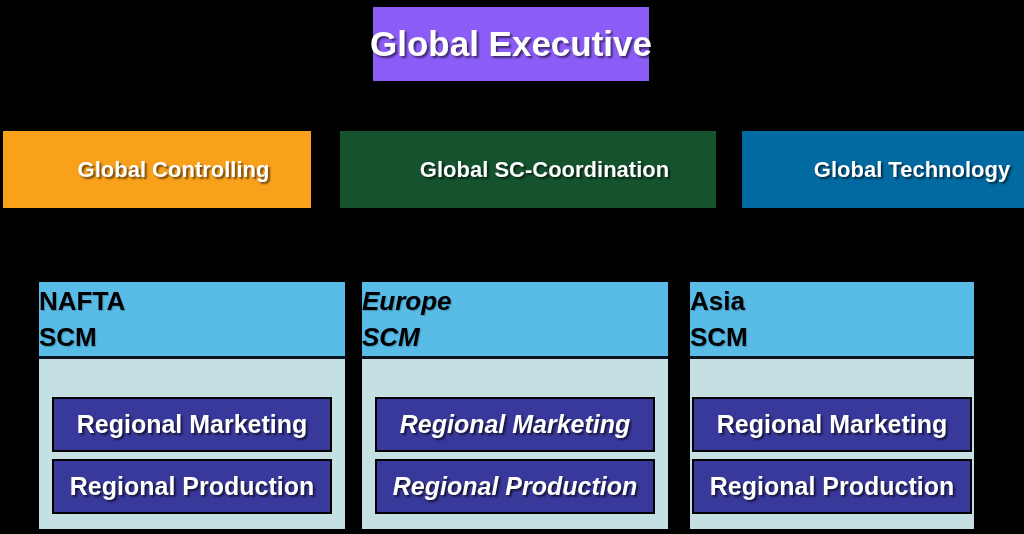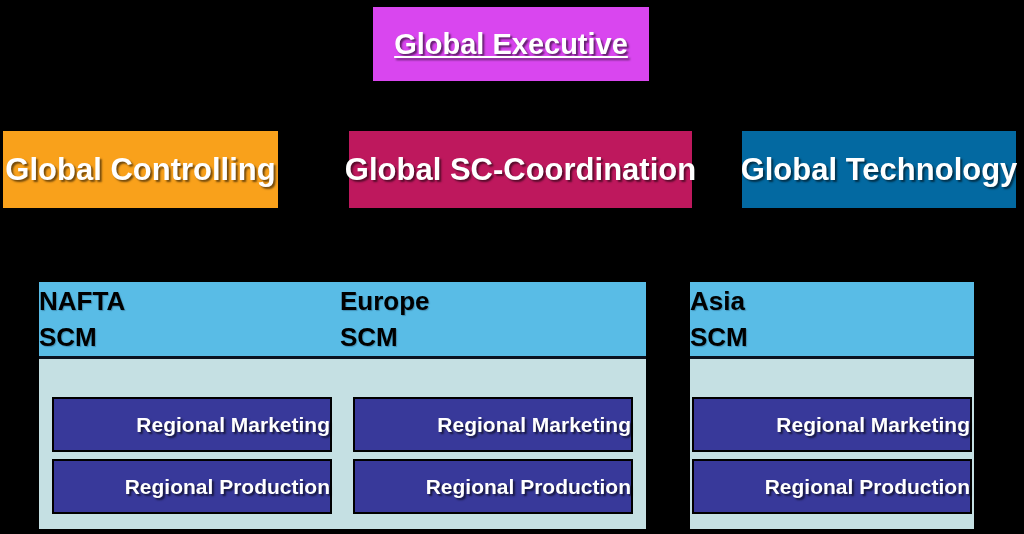--- a/index.html
+++ b/index.html
@@ -16,42 +16,42 @@
     position: absolute;
     display: flex;
     align-items: center;
     justify-content: center;
   }
   .box span { white-space: nowrap; }
 
   
   .exec {
     left: 373px; top: 7px; width: 276px; height: 74px;
-    background: #d946ef;
+    background: #8b5cf6;
     color: #ffffff;
-    font-size: 29px;
+    font-size: 35px;
     text-shadow: 2px 2px 2px rgba(0,0,0,0.55);
-    text-decoration: underline;
   }
 
   
   .fn {
     top: 131px; height: 77px;
     color: #ffffff;
-    font-size: 31px;
+    font-size: 22px;
     text-shadow: 2px 2px 2px rgba(0,0,0,0.55);
+    padding-left: 33px;
   }
   .fn-controlling { left: 3px;   width: 275px; background: #F9A11B; }
-  .fn-coordination{ left: 349px; width: 343px; background: #be185d; }
+  .fn-coordination{ left: 340px; width: 343px; background: #14532d; }
   .fn-technology  { left: 742px; width: 274px; background: #0369a1; }
 
   
   .column { position: absolute; top: 282px; width: 306px; height: 247px; }
   .col-1 { left: 39px; }
-  .col-2 { left: 340px; }
+  .col-2 { left: 362px; font-style: italic; }
   .col-3 { left: 690px; width: 284px; border-radius: 15px; }
 
   .col-header {
     height: 74px;
     background: #59BCE6;
     border-bottom: 3px solid #0b1220;
     color: #000000;
     font-size: 26px;
     line-height: 36px;
     text-align: left;
@@ -69,24 +69,24 @@
   }
 
   .dept {
     width: 280px;
     height: 55px;
     margin: 0 auto 7px auto;
     box-sizing: border-box;
     background: #38399A;
     border: 2px solid #000000;
     color: #ffffff;
-    font-size: 21px;
+    font-size: 25px;
     display: flex;
     align-items: center;
-    justify-content: flex-end;
+    justify-content: center;
     text-shadow: 2px 2px 2px rgba(0,0,0,0.6);
   }
   .dept span { white-space: nowrap; }
 </style>
 </head>
 <body>
 
 <div class="stage">
 
   <div class="box exec">

